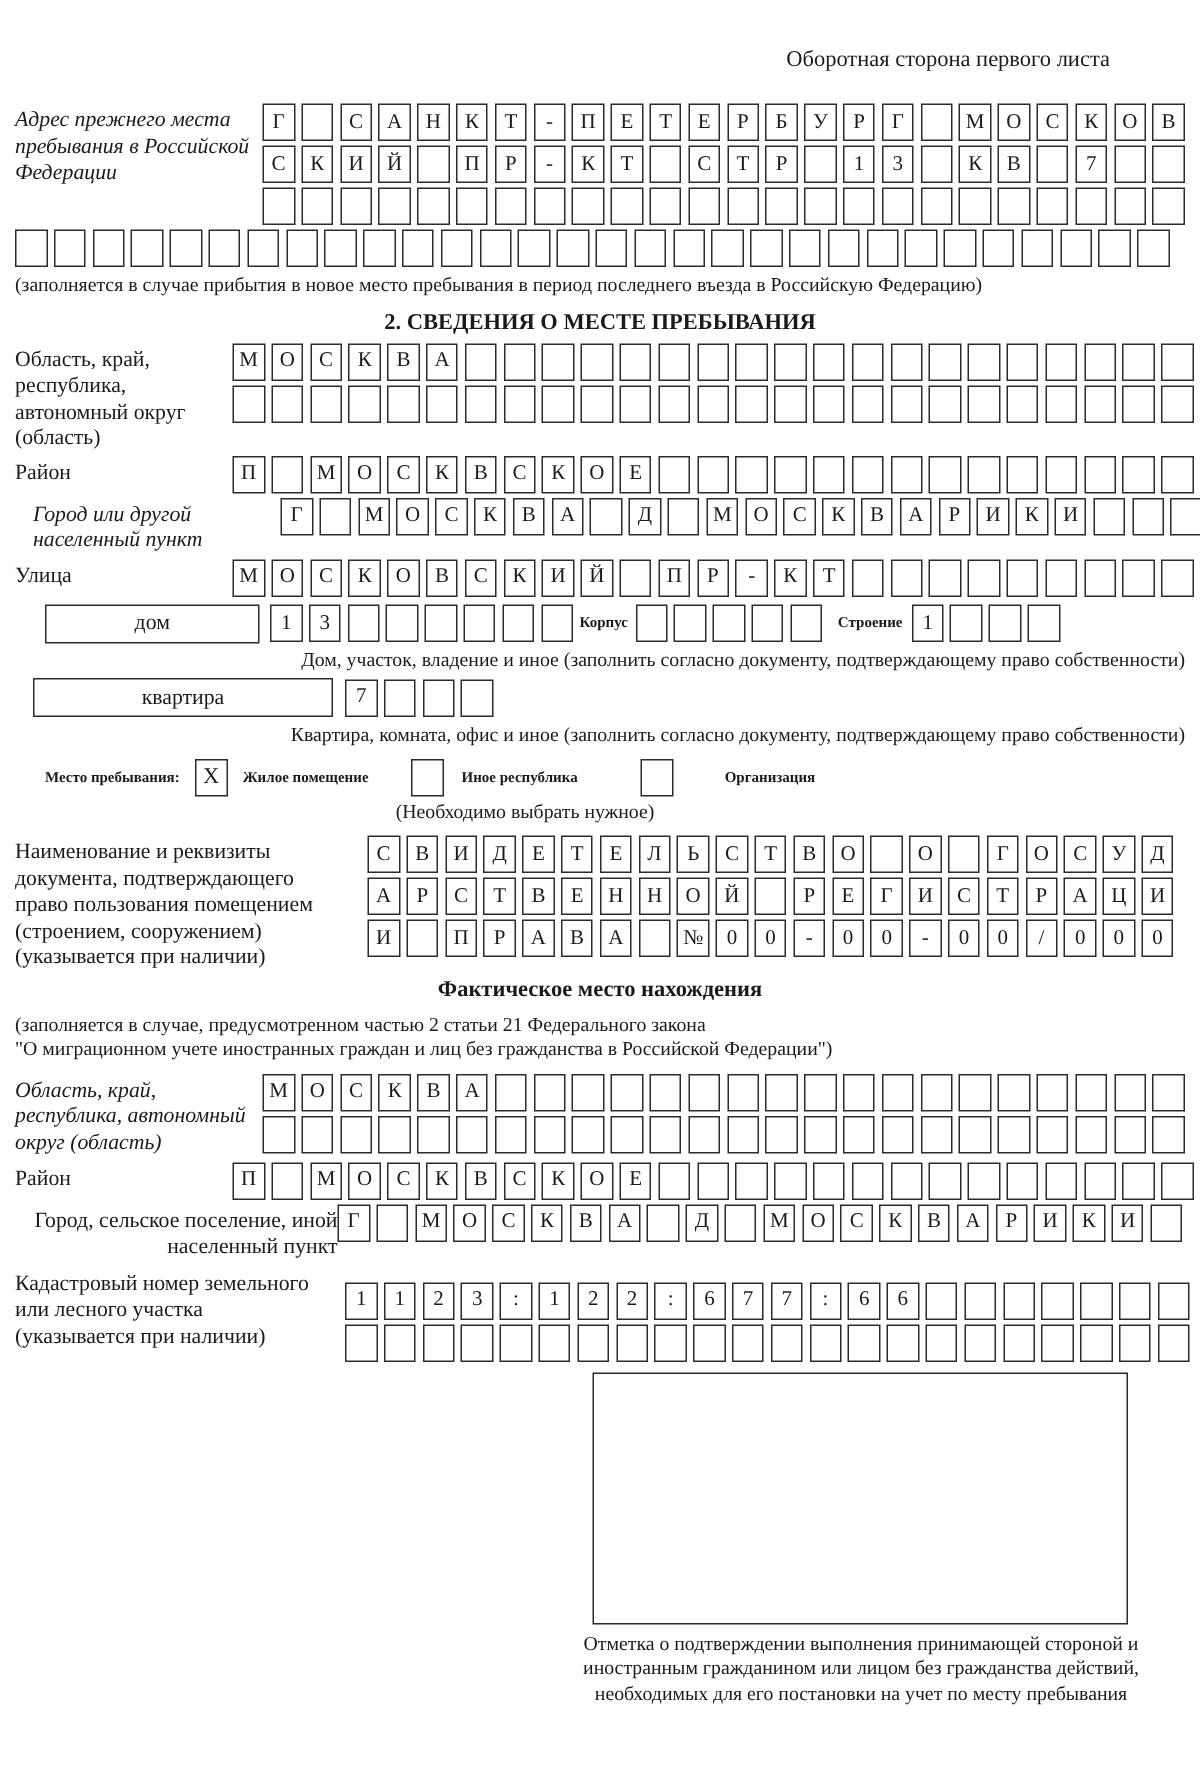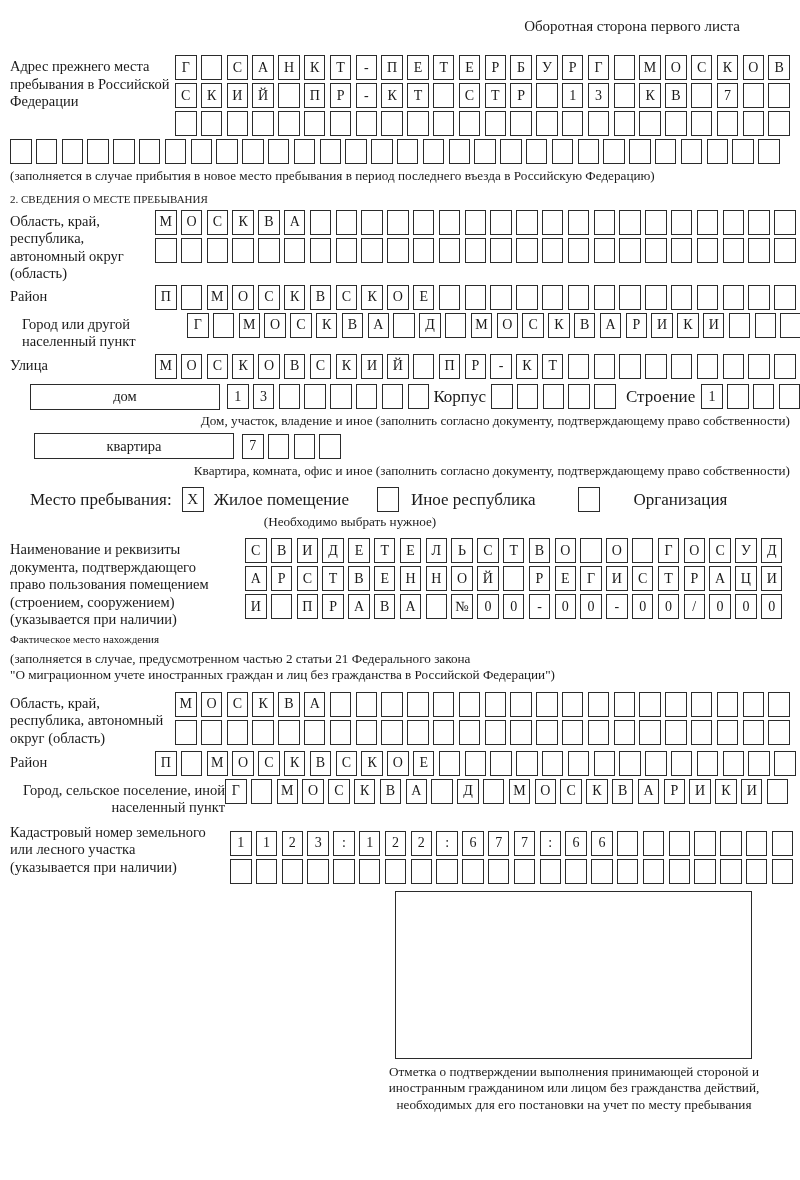--- a/index.html
+++ b/index.html
@@ -2,43 +2,43 @@
 <html><head>
 <meta charset="utf-8">
 <style>
   * { margin:0; padding:0; box-sizing:border-box; }
   html,body { background:#ffffff; }
   .page {
     position:relative; width:800px; height:1180px; overflow:hidden;
     background:#fff; color:#1a1a1a; padding:0 10px;
     font-family:"Liberation Serif","DejaVu Serif",serif;
   }
-  .header-note { padding-top:18px; padding-right:50px; text-align:right; font-size:15px; }
+  .header-note { padding-top:32px; padding-right:50px; text-align:right; font-size:15px; }
   .frow { display:flex; align-items:flex-start; }
   .lbl { font-size:14.5px; line-height:17.5px; padding-top:3px; flex:0 0 auto; }
-  .w165{width:165px;} .w145{width:145px;} .w235{width:235px;} .w215{width:215px;text-align:right;} .w220{width:220px;}
+  .w165{width:165px;font-style:italic;} .w145{width:145px;} .w235{width:235px;} .w215{width:215px;text-align:right;} .w220{width:220px;}
   .cells { display:flex; flex:0 0 auto; }
   .cellcol .cells { margin-bottom:3px; }
   .cell {
     width:21.5px; height:25px; border:1.7px solid #2b2b2b; margin-right:4.3px;
     display:flex; align-items:center; justify-content:center;
     font-size:14px; background:#fff; flex:0 0 auto;
   }
   .wbox {
     border:1.7px solid #2b2b2b; height:26px; display:flex; align-items:center;
     justify-content:center; font-size:14.5px; background:#fff; flex:0 0 auto;
   }
   .chk {
     width:22px; height:25px; border:1.7px solid #2b2b2b; display:flex;
     align-items:center; justify-content:center; font-size:15px; flex:0 0 auto;
   }
   .cap { font-size:13.2px; line-height:16.5px;text-align:right; }
   .cap-center { text-align:left; }
-  .title { font-weight:normal; font-size:11px; text-align:left; }
-  .inline-lbl { font-size:17px; line-height:25px; }
+  .title { font-weight:bold; font-size:15px; text-align:center; }
+  .inline-lbl { font-size:10px; line-height:25px;font-weight:bold; }
   .stamp-box { border:1.9px solid #2b2b2b; width:357px; height:168px; margin-left:385px; background:#fff; }
   .stamp-cap { width:400px; margin-left:364px; text-align:center; }
 </style>
 </head>
 <body>
 
 <div class="page">
 
   <div class="header-note">Оборотная сторона первого листа</div>
 
@@ -307,21 +307,21 @@
         <span class="cell"></span>
         <span class="cell"></span>
         <span class="cell"></span>
         <span class="cell"></span>
         <span class="cell"></span>
         <span class="cell"></span>
       </div>
   </div>
 
   <div class="frow" style="margin-top:5px; margin-left:20px; align-items:center;">
-    <div class="wbox" style="width:190px;">дом</div>
+    <div class="wbox" style="width:143px;">дом</div>
     <div class="cells" style="margin-left:7px;">
         <span class="cell">1</span>
         <span class="cell">3</span>
         <span class="cell"></span>
         <span class="cell"></span>
         <span class="cell"></span>
         <span class="cell"></span>
         <span class="cell"></span>
         <span class="cell"></span>
       </div>
@@ -336,21 +336,21 @@
     <div class="inline-lbl" style="margin-left:6px;">Строение</div>
     <div class="cells" style="margin-left:6px;">
         <span class="cell">1</span>
         <span class="cell"></span>
         <span class="cell"></span>
         <span class="cell"></span>
       </div>
   </div>
   <div class="cap" style="margin-top:3px; margin-left:25px;">Дом, участок, владение и иное (заполнить согласно документу, подтверждающему право собственности)</div>
 
-  <div class="frow" style="margin-top:4px; margin-left:24px; align-items:center;font-family:Liberation Serif, serif;">
+  <div class="frow" style="margin-top:4px; margin-left:12px; align-items:center;font-family:Liberation Serif, serif;">
     <div class="wbox" style="width:200px;">квартира</div>
     <div class="cells" style="margin-left:8px;">
         <span class="cell">7</span>
         <span class="cell"></span>
         <span class="cell"></span>
         <span class="cell"></span>
       </div>
   </div>
   <div class="cap" style="margin-top:4px; margin-left:25px;">Квартира, комната, офис и иное (заполнить согласно документу, подтверждающему право собственности)</div>
 

